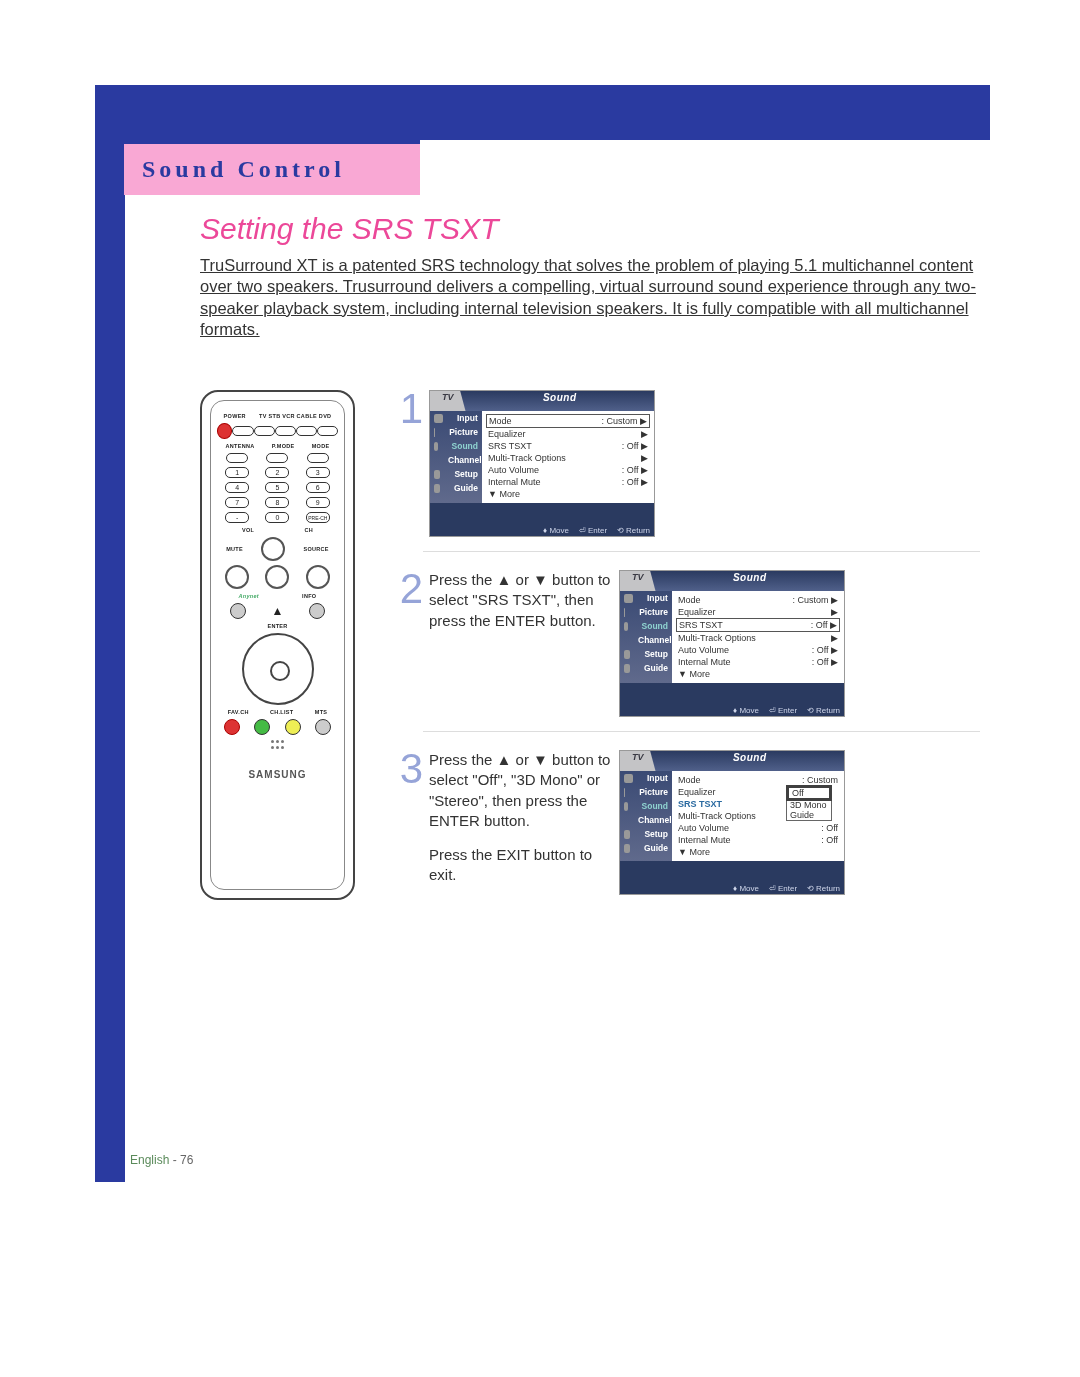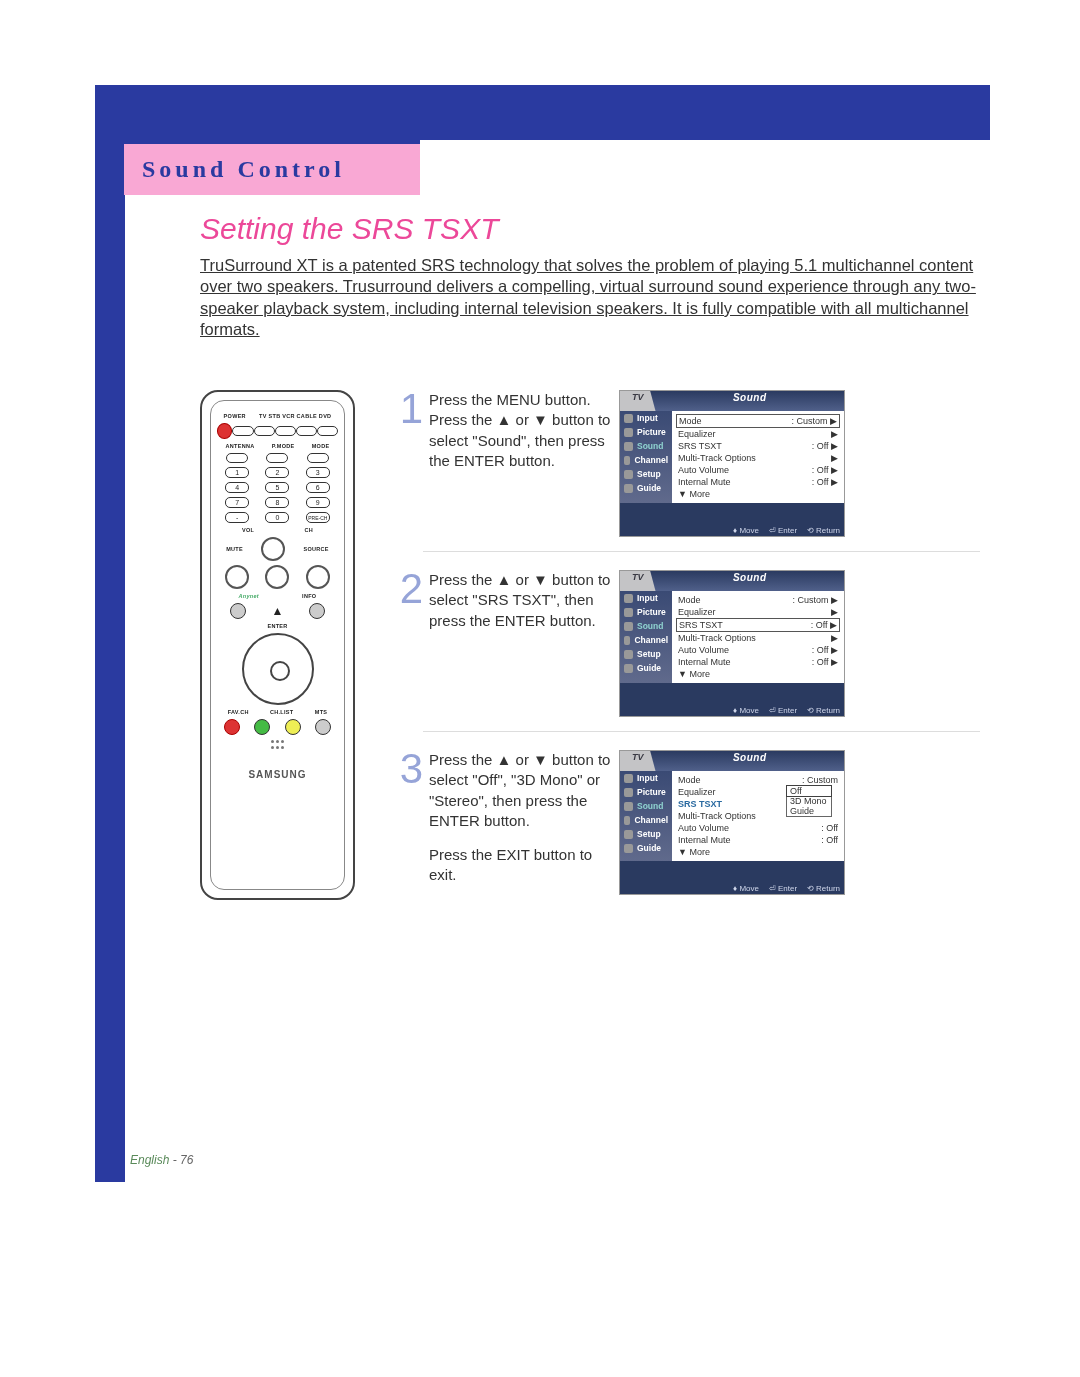--- a/index.html
+++ b/index.html
@@ -71,45 +71,45 @@
   }
   .osd-title {
     display: flex; background: linear-gradient(#2a3a60,#50608a); height: 20px; font-style: italic;
   }
   .osd-tv { background: #c4c4c6; color: #3a3a44; font-weight: bold; font-size: 9px;
     padding: 1px 12px; clip-path: polygon(0 0, 85% 0, 100% 100%, 0 100%); }
   .osd-sound { flex: 1; color: #fff; font-weight: bold; font-size: 10px; text-align: center;
     padding-top: 1px; letter-spacing: 0.5px; }
   .osd-body { display: flex; }
   .osd-side { width: 52px; background: linear-gradient(#3a4a74,#606a8c); }
-  .osd-side div { color: #fff; font-size: 8.5px; font-weight: bold; padding: 2px 4px; display:flex; align-items:center; gap:4px;}
+  .osd-side div { color: #fff; font-size: 8.5px; font-weight: bold; padding: 2px 4px; display:flex; align-items:center; gap:14px;}
   .osd-side .active { color: #8fd3d0; }
   .osd-side .ico { width:9px; height:9px; background:#999; border-radius:2px; display:inline-block;}
   .osd-main { flex: 1; padding: 3px 4px; }
   .osd-row { display: flex; justify-content: space-between; font-size: 9px; padding: 1px 2px; align-items:center;}
   .osd-row.sel { border: 1px solid #555; }
   .osd-row .arr { font-size: 9px; }
   .osd-row.srs-active { color: #2a6aa0; font-weight: bold; }
   .osd-foot {
     background: #2a3a60; color: #a8b4d4; font-size: 8px; padding: 1px 4px;
     display: flex; justify-content: flex-end; gap: 10px;
   }
   .osd-foot span { color: #cfd6ea; margin-top: 22px; }
   .popup {
     position: absolute; right: 12px; top: 34px; background: #fff; border: 1px solid #666;
     font-size: 9px; width: 46px;
   }
   .popup div { padding: 0 3px; }
-  .popup .psel { border: 1px solid #404040; margin: -1px; }
+  .popup .psel { border: 3px solid #404040; margin: -1px; }
 
   .sep { height: 1px; background: #ddd; margin: 14px 0 18px 28px; }
 
   .footer {
     position: absolute; left: 130px; bottom: 210px;
-    font-size: 12px; color: #666; font-style: italic;
+    font-size: 12px; color: #666;
   }
   .footer .eng { color: #5a8a5a; }
 </style>
 </head>
 <body>
 
 <div class="topbar"></div>
 <div class="leftbar"></div>
 
 <div class="tab">Sound Control</div>
@@ -202,21 +202,20 @@
       </div>
     <div class="dots"><span></span><span></span><span></span><br><span></span><span></span><span></span></div>
     <div class="brand">SAMSUNG</div>
   </div>
 </div>
 
 <div class="steps">
 
   <div class="step">
     <div class="step-num">1</div>
-    <div class="step-text">Press the MENU button. Press the ▲ or ▼ button to select "Sound", then press the ENTER button.</div>
     <div class="osd">
       <div class="osd-title">
           <div class="osd-tv">TV</div>
           <div class="osd-sound">Sound</div>
         </div>
       <div class="osd-body">
         <div class="osd-side">
           <div>
               <span class="ico"></span>
               <span>Input</span>

